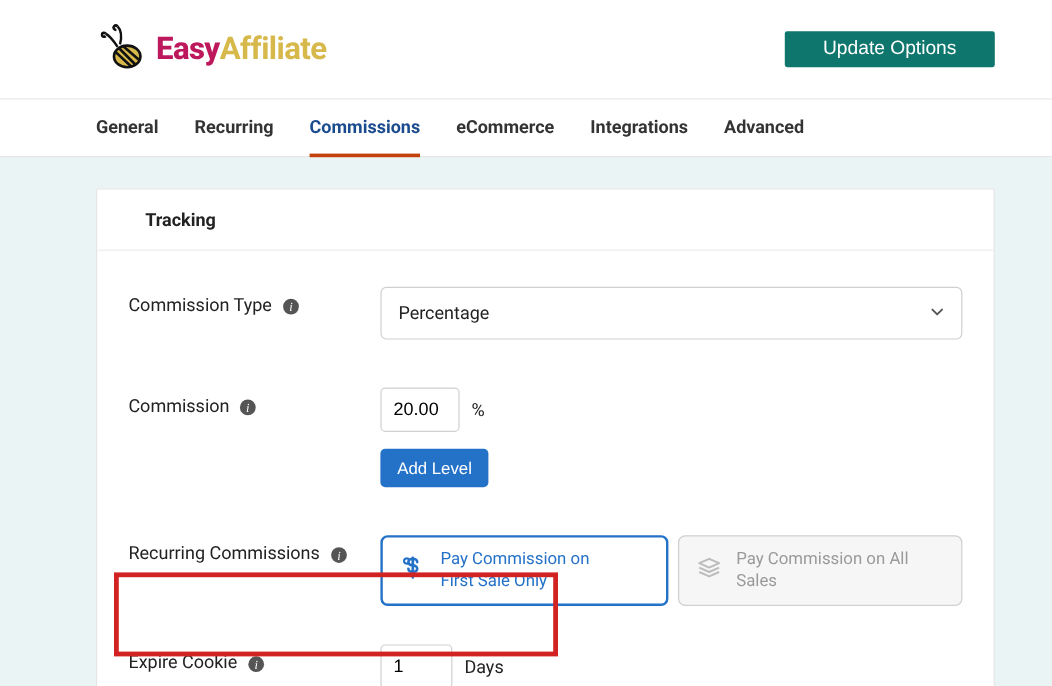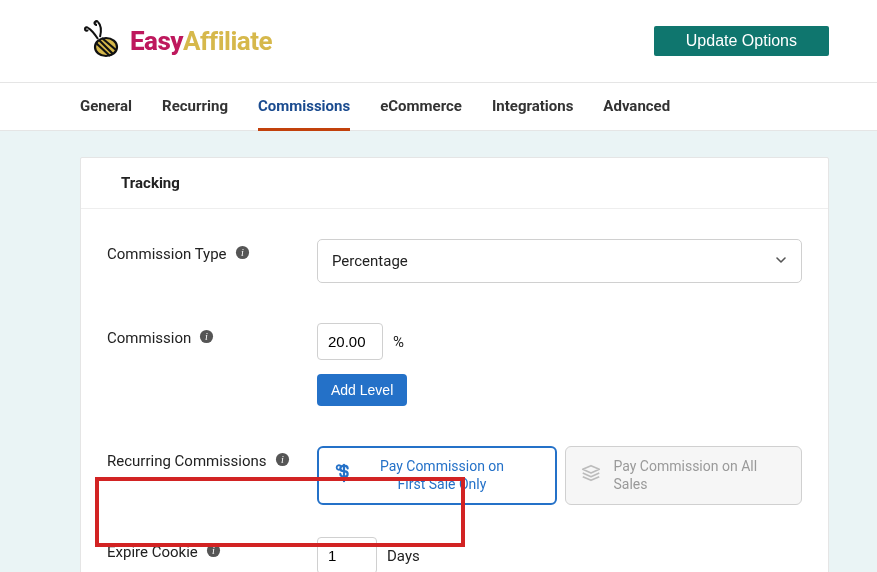--- a/index.html
+++ b/index.html
@@ -85,21 +85,21 @@
     display: flex;
     align-items: flex-start;
     padding: 20px 0;
   }
   .row-label {
     width: 210px;
     flex-shrink: 0;
     font-size: 15px;
     color: #222;
     display: flex;
-    align-items: flex-start;
+    align-items: flex-end;
     gap: 8px;
     padding-top: 6px;
   }
   .info-icon {
     width: 15px; height: 15px;
     display: inline-flex; align-items: center; justify-content: center;
   }
   .info-icon svg { display:block; }
   .row-control { flex: 1; }
   .select-box {
@@ -145,21 +145,20 @@
     align-items: center;
     gap: 12px;
     font-size: 14px;
     line-height: 1.25;
     cursor: pointer;
     background: #fff;
   }
   .choice.active {
     border: 2px solid #2471c8;
     color: #2471c8;
-    text-align: center;
   }
   .choice.inactive {
     background: #f6f6f6;
     color: #9a9a9a;
   }
   .choice-icon { flex-shrink: 0; }
   .choice-text { max-width: 150px; }
   .highlight-box {
     position: absolute;
     border: 4px solid #d22323;

